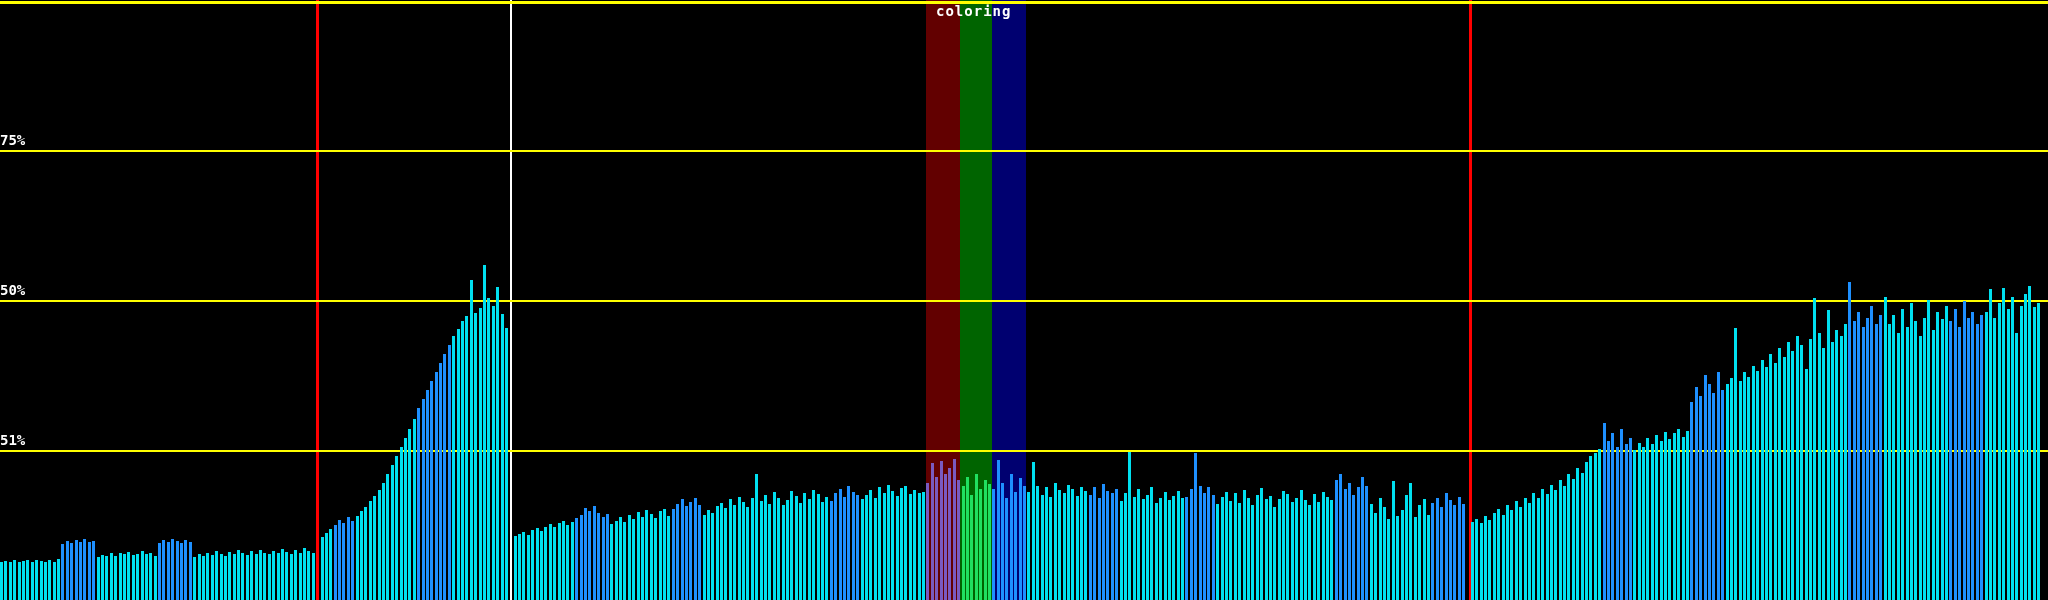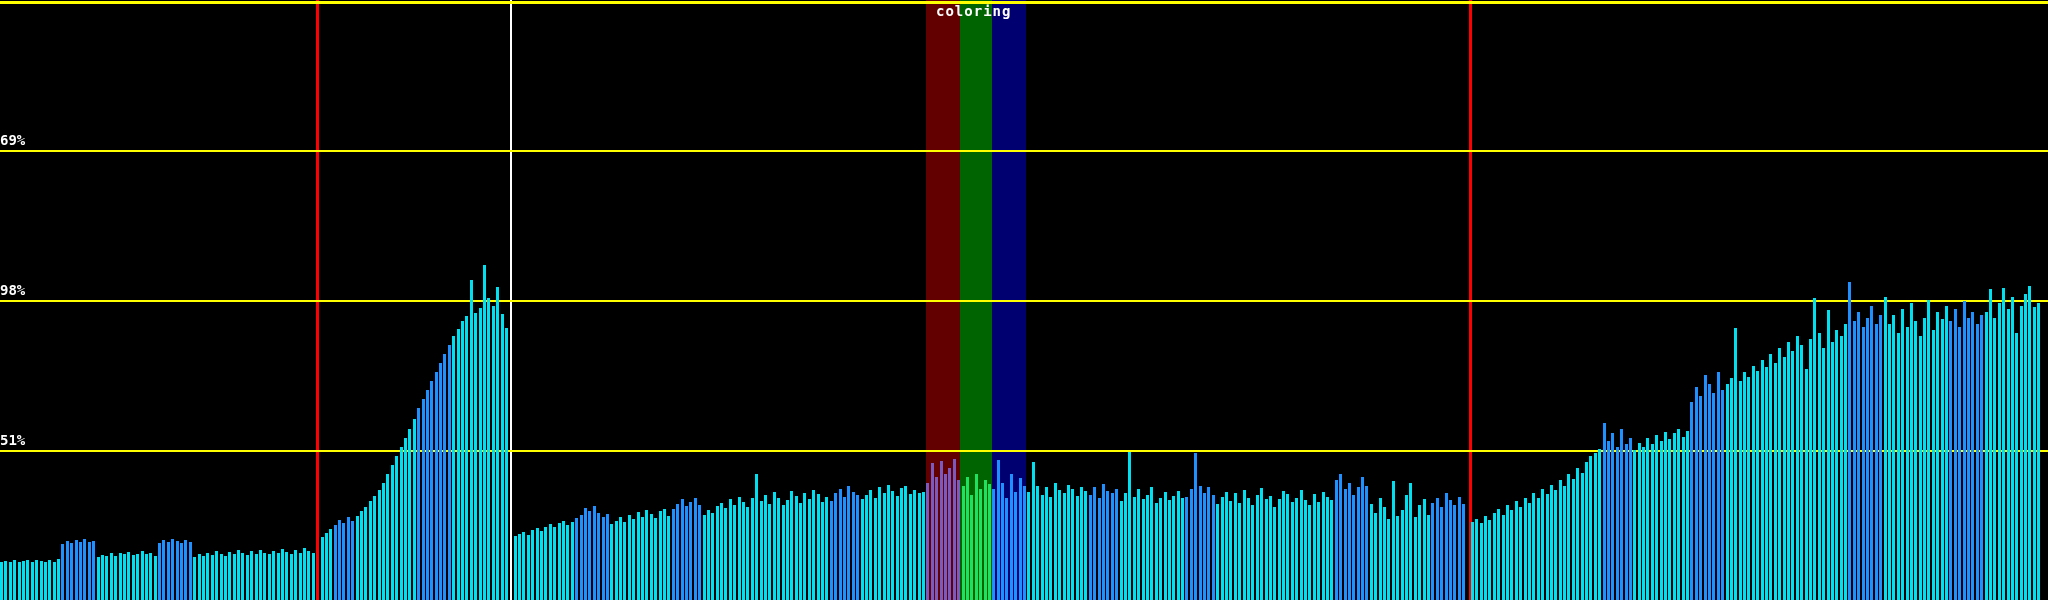--- a/index.html
+++ b/index.html
@@ -510,19 +510,19 @@
       <div class="bar" style="height: 291px; background: rgb(0, 224, 240);"></div>
       <div class="bar" style="height: 303px; background: rgb(0, 224, 240);"></div>
       <div class="bar" style="height: 267px; background: rgb(0, 224, 240);"></div>
       <div class="bar" style="height: 294px; background: rgb(0, 224, 240);"></div>
       <div class="bar" style="height: 306px; background: rgb(0, 224, 240);"></div>
       <div class="bar" style="height: 313.8px; background: rgb(0, 224, 240);"></div>
       <div class="bar" style="height: 292.8px; background: rgb(0, 224, 240);"></div>
       <div class="bar" style="height: 297px; background: rgb(0, 224, 240);"></div>
     </div>
 
-  <div class="axis-label" style="top:132px;">69%</div>
-  <div class="axis-label" style="top:282px;">98%</div>
+  <div class="axis-label" style="top:132px;">75%</div>
+  <div class="axis-label" style="top:282px;">50%</div>
   <div class="axis-label" style="top:432px;">51%</div>
 
   <div id="coloring-label">coloring</div>
 
 </div>
 
 </body></html>

